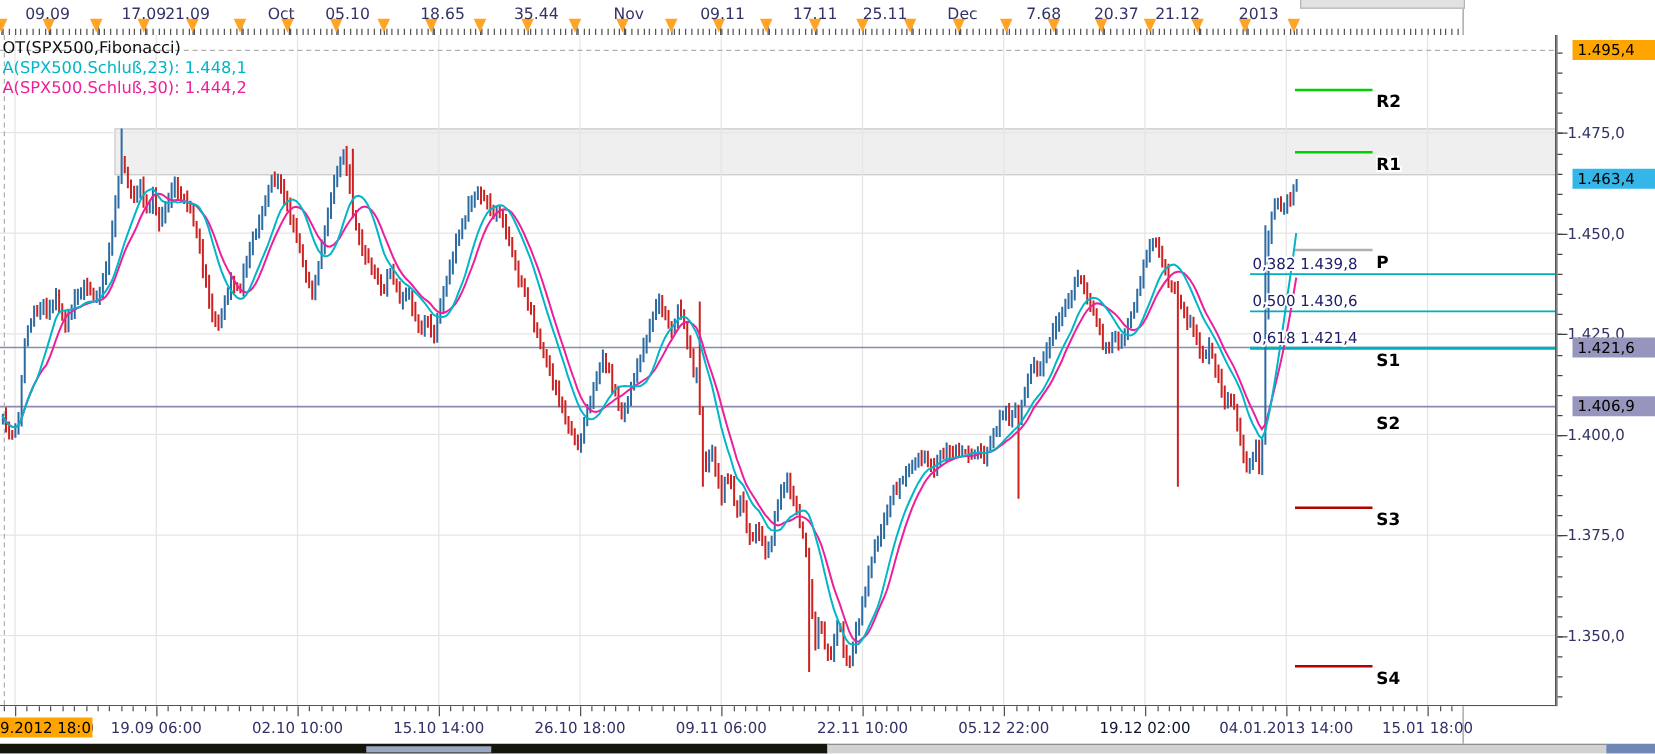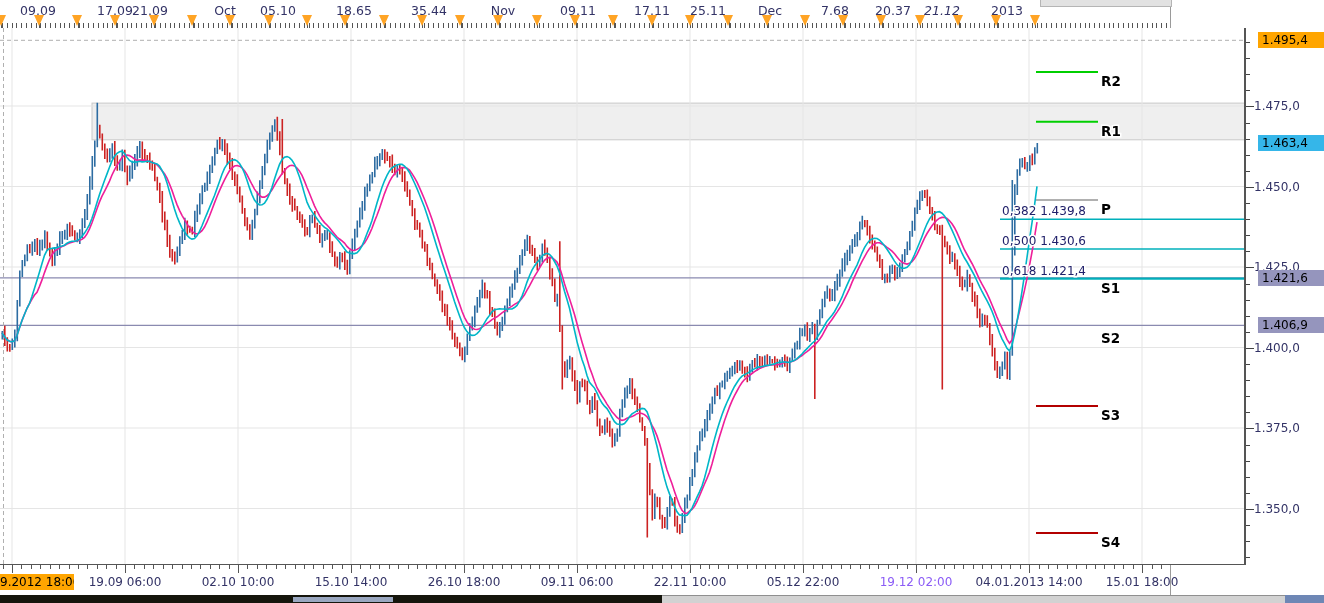--- a/index.html
+++ b/index.html
@@ -342,21 +342,21 @@
       <div class="trlabel" style="left: 278px; color: rgb(51, 51, 102);">05.10</div>
       <div class="trlabel" style="left: 354px; color: rgb(51, 51, 102);">18.65</div>
       <div class="trlabel" style="left: 429px; color: rgb(51, 51, 102);">35.44</div>
       <div class="trlabel" style="left: 503px; color: rgb(51, 51, 102);">Nov</div>
       <div class="trlabel" style="left: 578px; color: rgb(51, 51, 102);">09.11</div>
       <div class="trlabel" style="left: 652px; color: rgb(51, 51, 102);">17.11</div>
       <div class="trlabel" style="left: 708px; color: rgb(51, 51, 102);">25.11</div>
       <div class="trlabel" style="left: 770px; color: rgb(51, 51, 102);">Dec</div>
       <div class="trlabel" style="left: 835px; color: rgb(51, 51, 102);">7.68</div>
       <div class="trlabel" style="left: 893px; color: rgb(51, 51, 102);">20.37</div>
-      <div class="trlabel" style="left: 942px; color: rgb(51, 51, 102); font-style: italic;">21.12</div>
+      <div class="trlabel" style="left: 942px; color: rgb(51, 51, 102);">21.12</div>
       <div class="trlabel" style="left: 1007px; color: rgb(51, 51, 102);">2013</div>
     </div>
   <div id="sbfrag" class="abs"></div>
 
   <div id="plot" class="abs">
     <svg id="plotSvg" width="1245" height="537" viewBox="0 28 1245 537">
         <g>
           <rect x="92" y="103.1" width="1153" height="36.7" fill="#efefef" stroke="#c9c9c9" stroke-width="1"></rect>
         </g>
         <g stroke="#e5e5e5" stroke-width="1">
@@ -408,20 +408,25 @@
           <text x="1101" y="292.6">S1</text>
           <text x="1101" y="343.1">S2</text>
           <text x="1101" y="420.1">S3</text>
           <text x="1101" y="547.0">S4</text>
         </g>
         <g>
           <line x1="0" y1="564.5" x2="1245" y2="564.5" stroke="#555" stroke-width="1"></line>
           <line x1="1244.5" y1="28" x2="1244.5" y2="565" stroke="#555" stroke-width="1"></line>
         </g>
       </svg>
+    <div id="legend" class="abs">
+      <div id="legend1" style="color: rgb(17, 17, 17);">OT(SPX500,Fibonacci)</div>
+      <div id="legend2" style="color: rgb(0, 182, 200);">A(SPX500.Schluß,23): 1.448,1</div>
+      <div id="legend3" style="color: rgb(238, 31, 154);">A(SPX500.Schluß,30): 1.444,2</div>
+    </div>
   </div>
 
   <div id="priceAxis" class="abs" style="border-left: 1px solid rgb(85, 85, 85);">
       <div class="patick" style="top: 14px; width: 4px;"></div>
       <div class="patick" style="top: 30.1px; width: 4px;"></div>
       <div class="patick" style="top: 46.2px; width: 4px;"></div>
       <div class="patick" style="top: 62.3px; width: 4px;"></div>
       <div class="patick" style="top: 78.4px; width: 4px;"></div>
       <div class="patick" style="top: 94.5px; width: 4px;"></div>
       <div class="patick" style="top: 110.6px; width: 4px;"></div>
@@ -594,21 +599,21 @@
       <div class="brtick" style="left: 1142.1px; height: 8px;"></div>
       <div class="brtick" style="left: 1151.5px; height: 4px;"></div>
       <div class="brtick" style="left: 1160.9px; height: 4px;"></div>
       <div class="brlabel" style="left: 125px; color: rgb(51, 51, 102);">19.09 06:00</div>
       <div class="brlabel" style="left: 238px; color: rgb(51, 51, 102);">02.10 10:00</div>
       <div class="brlabel" style="left: 351px; color: rgb(51, 51, 102);">15.10 14:00</div>
       <div class="brlabel" style="left: 464px; color: rgb(51, 51, 102);">26.10 18:00</div>
       <div class="brlabel" style="left: 577px; color: rgb(51, 51, 102);">09.11 06:00</div>
       <div class="brlabel" style="left: 690px; color: rgb(51, 51, 102);">22.11 10:00</div>
       <div class="brlabel" style="left: 803px; color: rgb(51, 51, 102);">05.12 22:00</div>
-      <div class="brlabel" style="left: 916px; color: #8b5cf6;">19.12 02:00</div>
+      <div class="brlabel" style="left: 916px; color: #0f172a;">19.12 02:00</div>
       <div class="brlabel" style="left: 1029px; color: rgb(51, 51, 102);">04.01.2013 14:00</div>
       <div class="brlabel" style="left: 1142px; color: rgb(51, 51, 102);">15.01 18:00</div>
     </div>
   <div id="markerBox" class="abs">9.2012 18:00</div>
 
   <div class="abs strip" style="left:0;width:662px;background:#15150c;"></div>
   <div class="abs" style="left:293px;top:597px;width:100px;height:5px;background:#9aa7c0;"></div>
   <div class="abs strip" style="left:662px;width:623px;background:#d2d2d2;border-top:1px solid #8f8f8f;box-sizing:border-box;"></div>
   <div class="abs strip" style="left:1285px;width:39px;background:#6e87b5;"></div>
 

